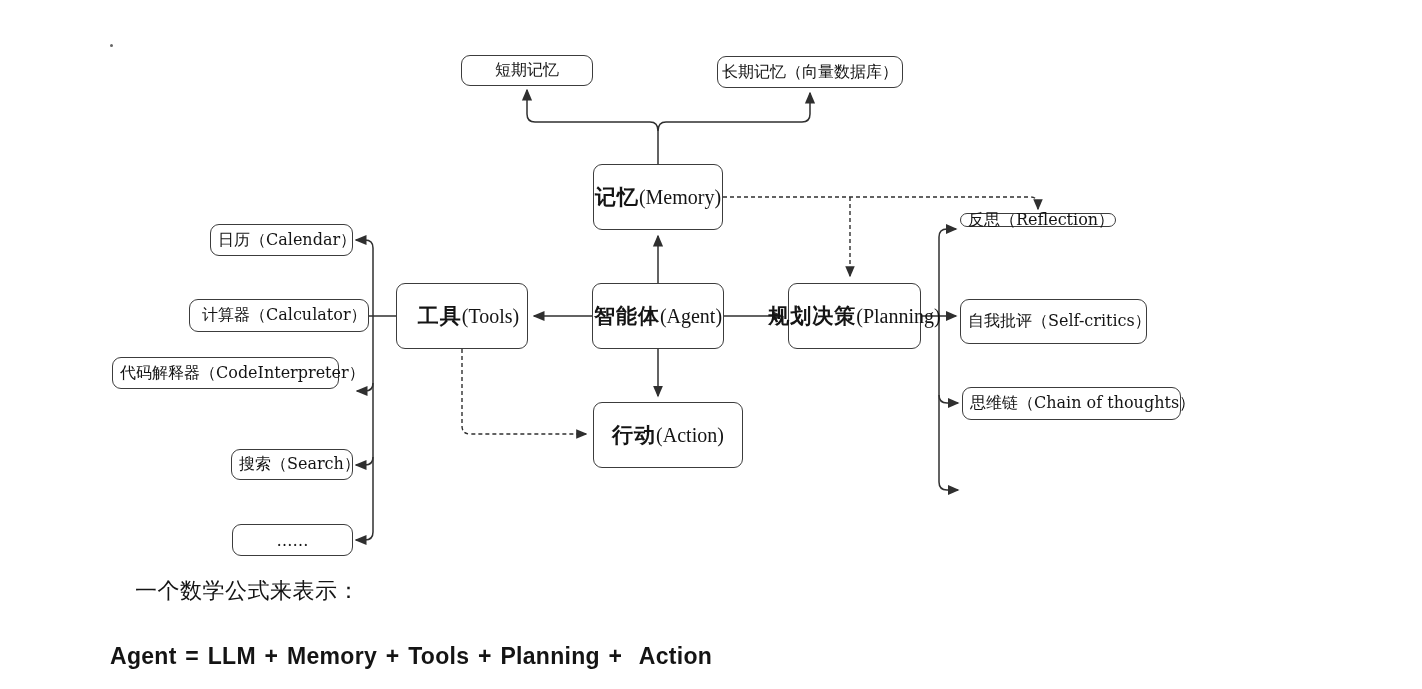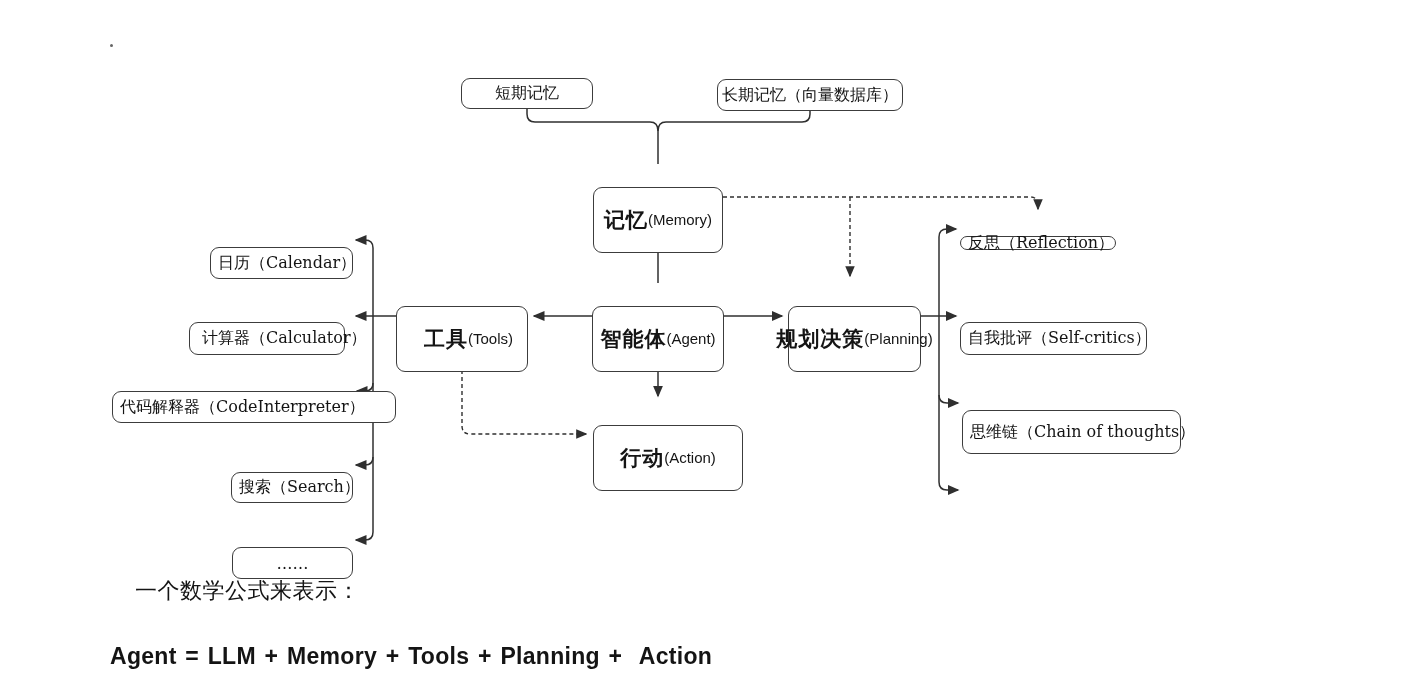--- a/index.html
+++ b/index.html
@@ -6,25 +6,24 @@
   .stage{
     position:relative;width:1422px;height:689px;background:#ffffff;overflow:hidden;
     font-family:"Liberation Sans",sans-serif;color:#141414;
   }
   .stage svg{position:absolute;left:0;top:0;}
   .box{
     position:absolute;box-sizing:border-box;background:#fff;
     border:1.6px solid #3c3c3c;border-radius:9px;
     display:flex;align-items:center;justify-content:center;
     white-space:nowrap;
-    margin-top:23px;
   }
   .node{flex-direction:row;line-height:1.15;}
   .node .zh{font-size:21px;font-weight:700;letter-spacing:1px;}
-  .node .en{font-family:Liberation Sans, sans-serif;font-size:15px;font-weight:400;}
+  .node .en{font-family:Liberation Serif, serif;font-size:20px;font-weight:400;}
   .leaf{font-family:"DejaVu Serif",serif;font-size:16px;justify-content:flex-start;padding:0 6px 0 7px;}
   .leaf.center{justify-content:center;padding:0 4px;}
   .topbox{font-family:"DejaVu Serif",serif;font-size:16px;justify-content:center;padding:0 6px;}
   .caption-intro{
     position:absolute;left:110px;top:576px;font-size:22px;font-weight:400;
     letter-spacing:0.5px;white-space:pre;margin-left:25px;
   }
   .caption-formula{
     position:absolute;left:110px;top:643px;font-size:23px;font-weight:700;
     letter-spacing:0.3px;word-spacing:2px;white-space:pre;
@@ -103,39 +102,39 @@
     <span class="en">(Planning)</span>
   </div>
   <div class="box node" style="left:593px;top:402px;width:150px;height:66px;">
     <span class="zh">行动</span>
     <span class="en">(Action)</span>
   </div>
 
   <div class="box leaf" style="left:210px;top:224px;width:143px;height:32px;">
     <span>日历（Calendar）</span>
   </div>
-  <div class="box leaf" style="left:189px;top:299px;width:156px;height:33px;padding-left:12px;">
+  <div class="box leaf" style="left:189px;top:299px;width:180px;height:33px;padding-left:12px;">
     <span>计算器（Calculator）</span>
   </div>
-  <div class="box leaf" style="left:112px;top:368px;width:284px;height:32px;">
+  <div class="box leaf" style="left:112px;top:357px;width:227px;height:32px;">
     <span>代码解释器（CodeInterpreter）</span>
   </div>
   <div class="box leaf" style="left:231px;top:449px;width:122px;height:31px;">
     <span>搜索（Search）</span>
   </div>
   <div class="box leaf center" style="left:232px;top:524px;width:121px;height:32px;">
     <span>……</span>
   </div>
 
   <div class="box leaf" style="left:960px;top:213px;width:156px;height:14px;">
     <span>反思（Reflection）</span>
   </div>
-  <div class="box leaf" style="left:960px;top:299px;width:187px;height:33px;">
+  <div class="box leaf" style="left:960px;top:299px;width:187px;height:45px;">
     <span>自我批评（Self-critics）</span>
   </div>
-  <div class="box leaf" style="left:962px;top:387px;width:219px;height:44px;">
+  <div class="box leaf" style="left:962px;top:387px;width:219px;height:33px;">
     <span>思维链（Chain of thoughts）</span>
   </div>
 
   <div class="caption-intro">一个数学公式来表示：</div>
   <div class="caption-formula">Agent = LLM + Memory + Tools + Planning +  Action</div>
 
 </div>
 
 </body></html>

